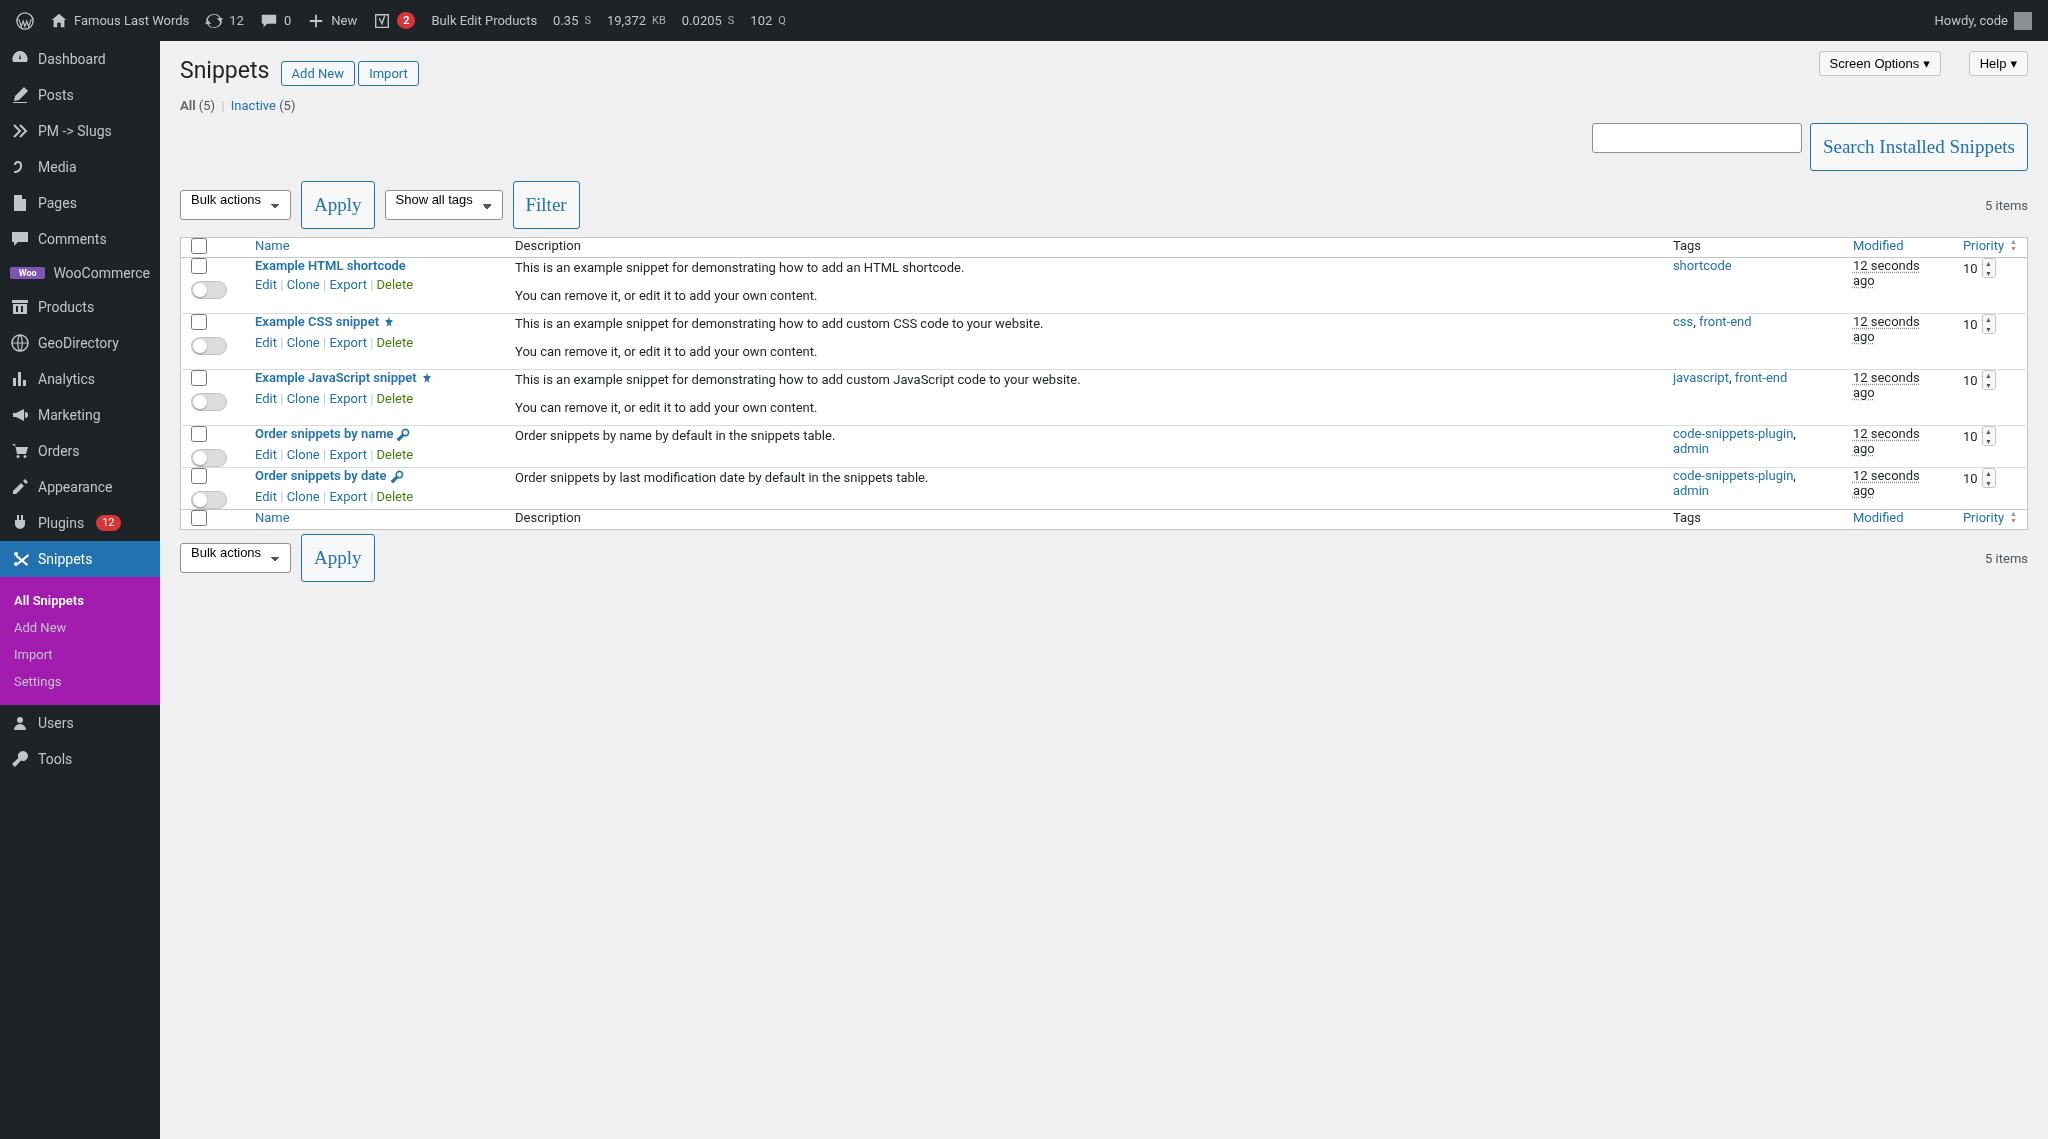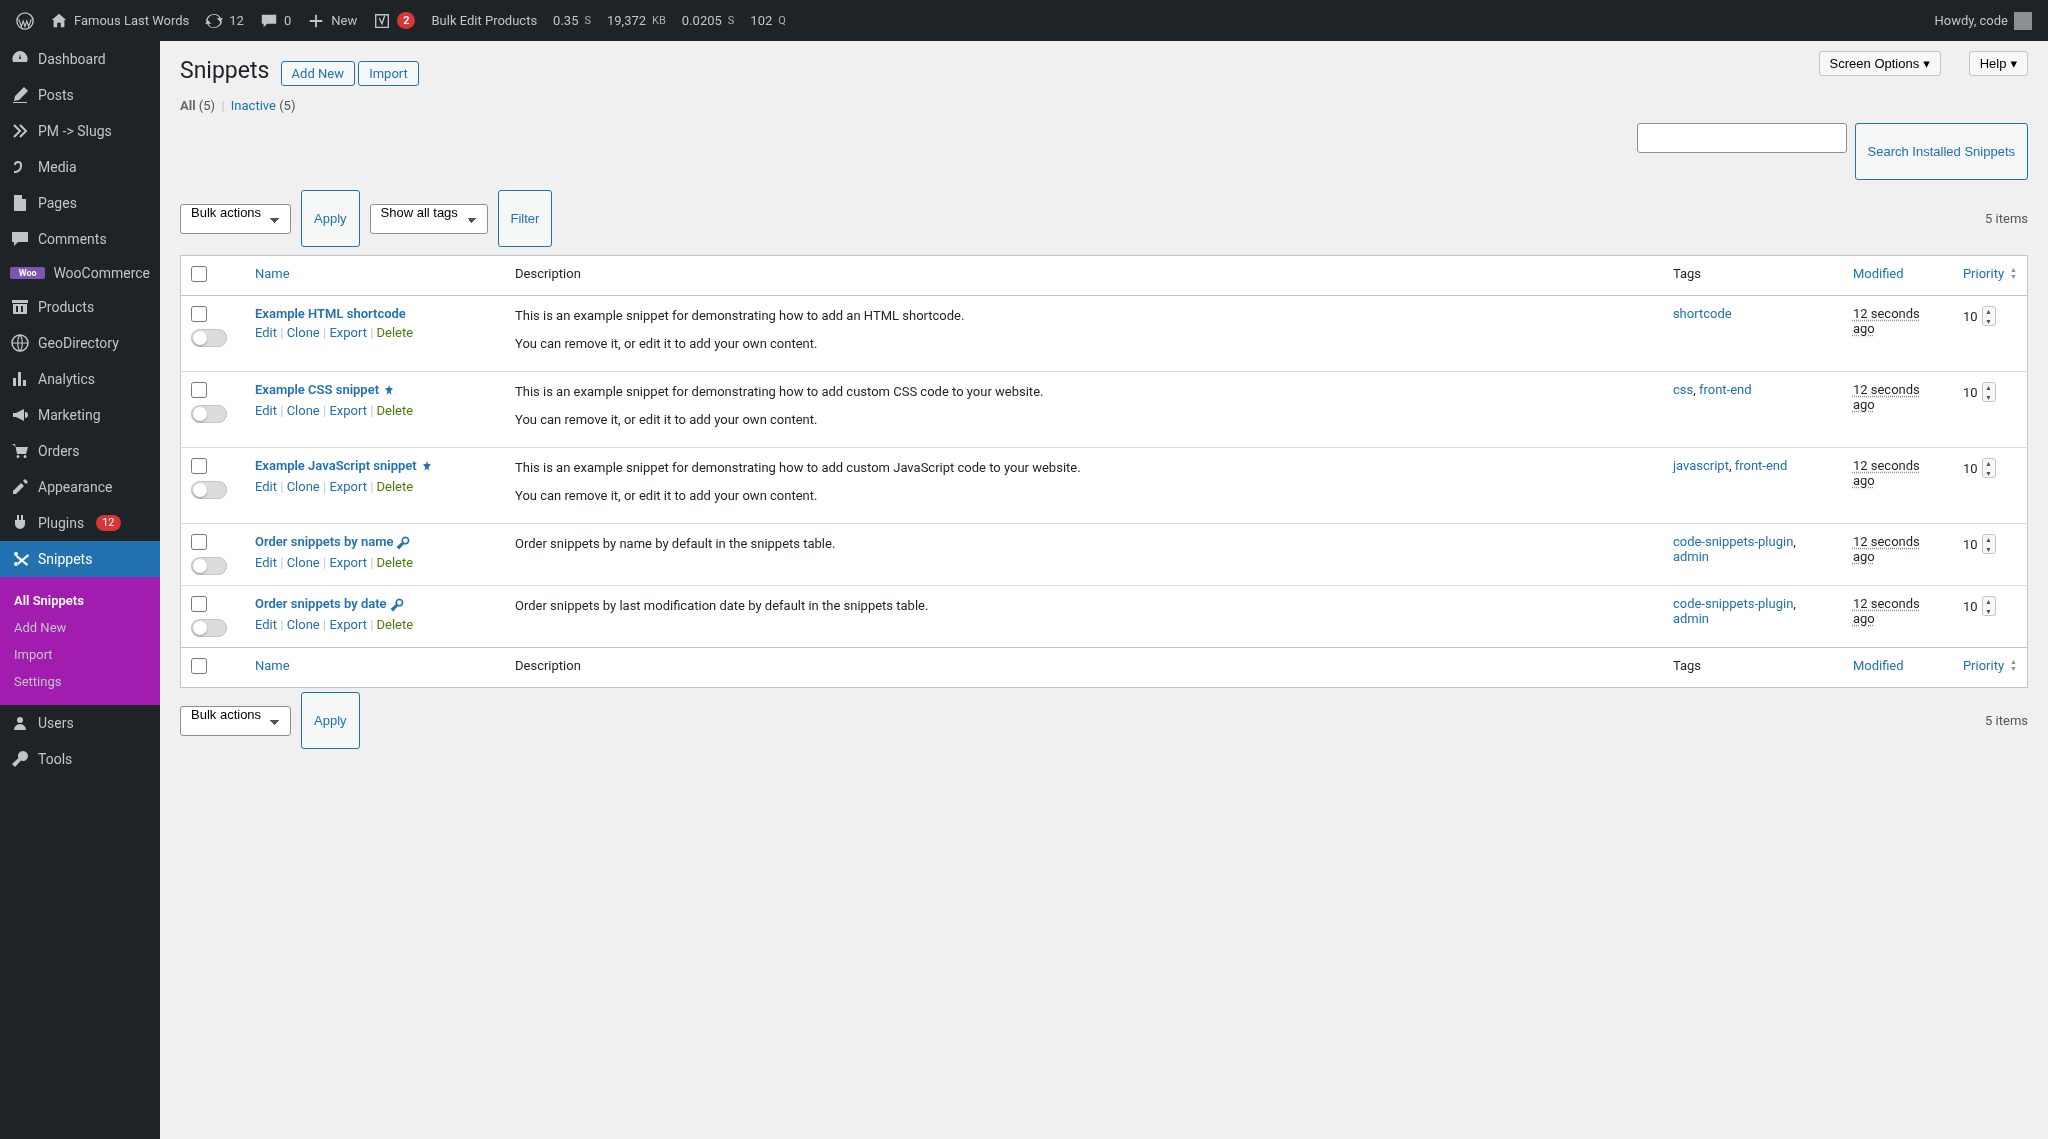--- a/index.html
+++ b/index.html
@@ -32,28 +32,28 @@
 .scr-btn { background:#f6f7f7; border:1px solid #c3c4c7; padding:4px 10px; border-radius:3px; font-size:13px; cursor:pointer; display:flex; align-items:center; gap:4px; }
 h1.page-title { font-size: 23px; font-weight: 400; display:inline-block; margin-right:8px; padding-top:6px; }
 .page-title-action { border:1px solid #2271b1; color:#2271b1; background:#f6f7f7; padding:4px 10px; border-radius:3px; font-size:13px; cursor:pointer; text-decoration:none; }
 
 .subsubsub { margin: 14px 0 10px; font-size:13px; color:#646970; }
 .subsubsub .sep { color:#c3c4c7; padding:0 3px; }
 .subsubsub .count { color:#50575e; }
 
 .search-bar { float:right; display:flex; gap:8px; margin-bottom:10px; }
 .search-bar input[type=search] { border:1px solid #8c8f94; border-radius:3px; padding:4px 8px; width:210px; height:30px; }
-.button { border:1px solid #2271b1; color:#2271b1; background:#f6f7f7; padding:20px 12px; border-radius:3px; font-size:13px; cursor:pointer; }
+.button { border:1px solid #2271b1; color:#2271b1; background:#f6f7f7; padding:12px 12px; border-radius:3px; font-size:19px; cursor:pointer;font-family:Liberation Serif, serif; }
 
 .tablenav { display:flex; align-items:center; gap:10px; clear:both; margin:4px 0 8px; }
 .tablenav select { border:1px solid #8c8f94; border-radius:3px; padding:0 28px 12px 10px; height:30px; font-size:13px; background:#fff; appearance:none; background-image:linear-gradient(45deg,transparent 50%,#555 50%),linear-gradient(135deg,#555 50%,transparent 50%); background-position:calc(100% - 15px) 13px, calc(100% - 10px) 13px; background-size:5px 5px; background-repeat:no-repeat; }
 .tablenav .pages { margin-left:auto; color:#50575e; font-size:13px; }
 
 table.wp-list { width:100%; background:#fff; border:1px solid #c3c4c7; border-collapse:collapse; }
-table.wp-list th, table.wp-list td { padding:10px 10px; text-align:left; vertical-align:top; font-size:13px; }
+table.wp-list th, table.wp-list td { padding:0 10px; text-align:left; vertical-align:top; font-size:13px; }
 table.wp-list thead th, table.wp-list tfoot th { border-bottom:1px solid #c3c4c7; font-weight:400; color:#2271b1; }
 table.wp-list tfoot th { border-top:1px solid #c3c4c7; border-bottom:none; }
 table.wp-list th.col-tags, table.wp-list th.col-desc { color:#1d2327; }
 table.wp-list tbody tr { border-bottom:1px solid #dcdcde; }
 table.wp-list tbody tr:last-child { border-bottom:none; }
 .col-cb { width:30px; }
 .col-cb input { width:16px; height:16px; }
 .col-name { width:260px; }
 .col-tags { width:180px; }
 .col-mod { width:110px; }

